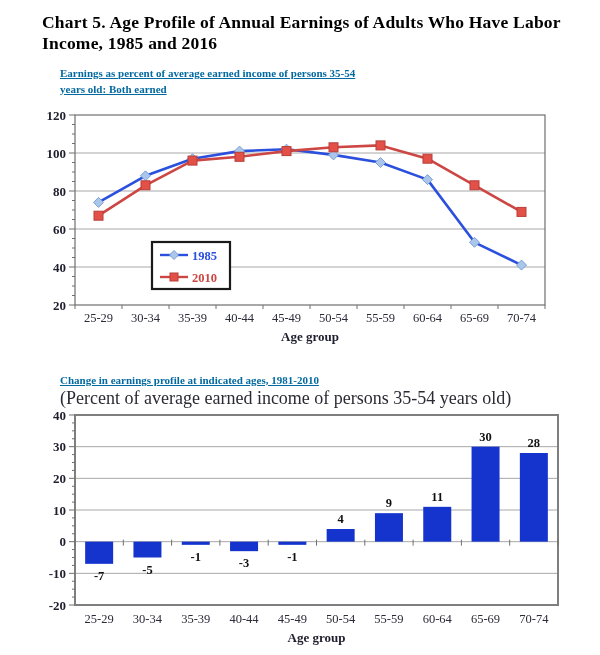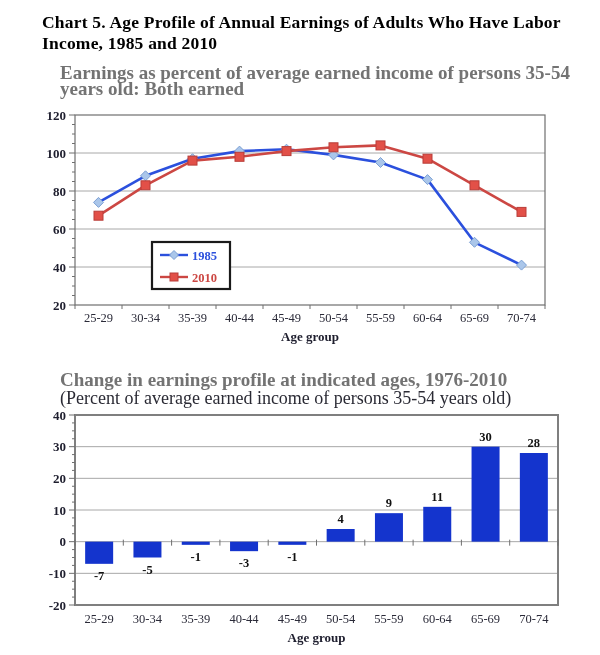--- a/index.html
+++ b/index.html
@@ -7,42 +7,43 @@
     width:600px; height:655px; background:#ffffff; position:relative;
     overflow:hidden; font-family:"Liberation Serif", serif;
   }
   .main-title {
     position:absolute; left:30px; top:0; width:555px; margin:12px;
     font-size:17.5px; font-weight:bold; color:#000000; line-height:21px;
     letter-spacing:0.2px;
   }
   .main-title span { display:block; }
   .fig-title {
-    position:absolute; font-size:19px; font-weight:bold; color:#737373;
+    position:absolute; font-size:11px; font-weight:bold; color:#0369a1;
     line-height:16px;
+    text-decoration:underline;
   }
   .fig-title span { display:block; }
   #fig1-title { left:60px; top:65px; }
   #fig2-title { left:60px; top:372px; }
   .fig-subtitle {
     position:absolute; left:60px; top:388px; font-size:18px; color:#2a2a34;
   }
   svg { position:absolute; }
   #chart1 { left:28px; top:105px; }
   #chart2 { left:28px; top:406px; }
   svg text { font-family:"Liberation Serif", serif; }
 </style>
 </head>
 <body>
 
 <div>
 
   <h1 class="main-title">
     <span>Chart 5. Age Profile of Annual Earnings of Adults Who Have Labor</span>
-    <span>Income, 1985 and 2010</span>
+    <span>Income, 1985 and 2016</span>
   </h1>
 
   <figure style="margin:0;">
     <div class="fig-title" id="fig1-title">
       <span>Earnings as percent of average earned income of persons 35-54</span>
       <span>years old: Both earned</span>
     </div>
     <svg id="chart1" width="540" height="250" viewBox="0 0 540 250">
         <g>
           <line x1="47" y1="162" x2="517" y2="162" stroke="#a8a8a8" stroke-width="1"></line>
@@ -141,21 +142,21 @@
           <line x1="132" y1="172" x2="160" y2="172" stroke="#cc4743" stroke-width="2.4"></line>
           <rect x="142" y="168" width="8" height="8" fill="#e25048" stroke="#b93c38" stroke-width="1"></rect>
           <text x="164" y="176.5" font-size="12.5px" font-weight="bold" fill="#cc4743">2010</text>
         </g>
         <text x="282" y="236" text-anchor="middle" font-size="13px" font-weight="bold" fill="#1e1e2e">Age group</text>
       </svg>
   </figure>
 
   <figure style="margin:0;">
     <div class="fig-title" id="fig2-title">
-      <span>Change in earnings profile at indicated ages, 1976-2010</span>
+      <span>Change in earnings profile at indicated ages, 1981-2010</span>
     </div>
     <div class="fig-subtitle">(Percent of average earned income of persons 35-54 years old)</div>
     <svg id="chart2" width="545" height="249" viewBox="0 0 545 249">
         <g>
           <line x1="47" y1="167.33333333333334" x2="530" y2="167.33333333333334" stroke="#a8a8a8" stroke-width="1"></line>
           <line x1="47" y1="135.66666666666669" x2="530" y2="135.66666666666669" stroke="#a8a8a8" stroke-width="1"></line>
           <line x1="47" y1="104" x2="530" y2="104" stroke="#a8a8a8" stroke-width="1"></line>
           <line x1="47" y1="72.33333333333334" x2="530" y2="72.33333333333334" stroke="#a8a8a8" stroke-width="1"></line>
           <line x1="47" y1="40.666666666666686" x2="530" y2="40.666666666666686" stroke="#a8a8a8" stroke-width="1"></line>
         </g>

